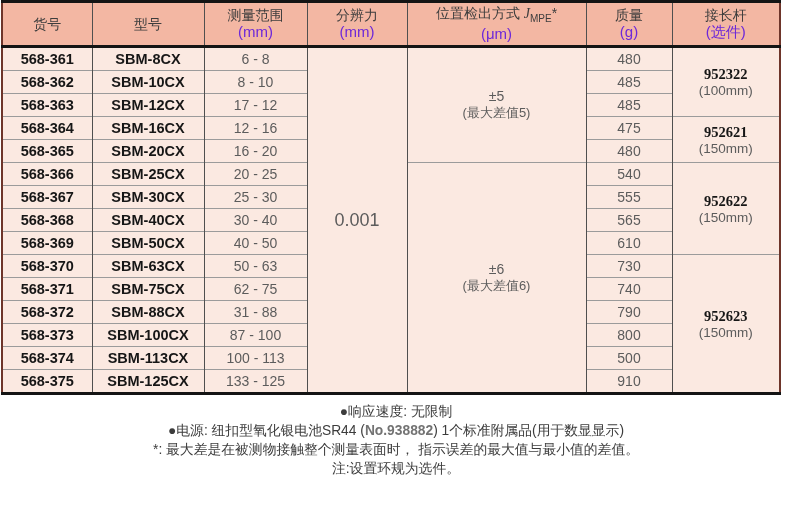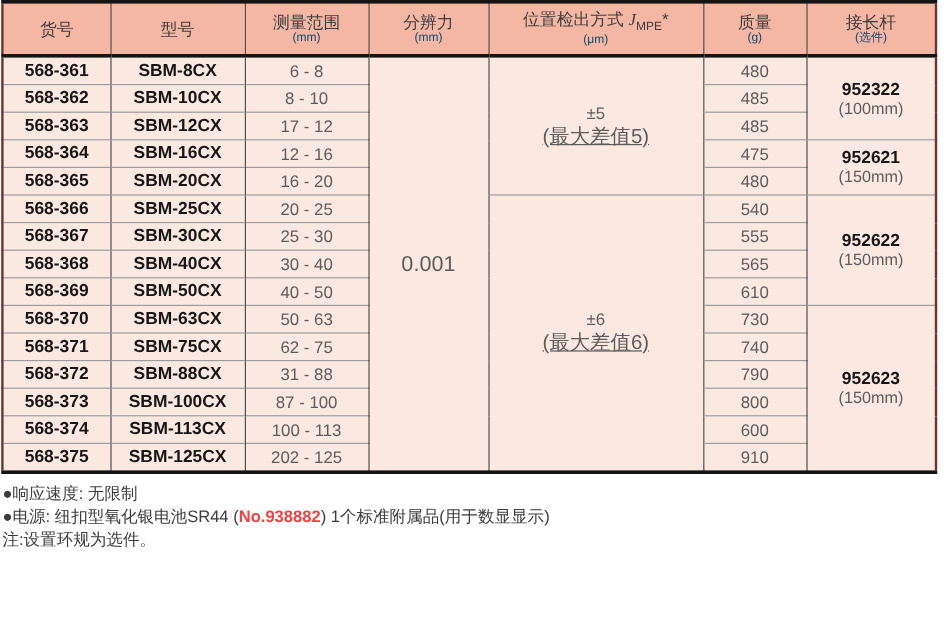--- a/index.html
+++ b/index.html
@@ -32,42 +32,42 @@
 
   thead th {
     background: var(--header-bg, #f3b7a3);
     border-bottom: 3px solid var(--border-dark, #141414);
     font-weight: normal;
     font-size: 14px;
     color: #3d3d3d;
     height: 42px;
     line-height: 1.2;
   }
-  thead .unit { display: block; font-size: 10px; color: #0c4a6e; }
+  thead .unit { display: block; font-size: 15px; color: #6d28d9; }
   thead .unit:empty { display: none; }
   thead i.jsym { font-family: "Liberation Serif", serif; font-style: italic; }
   thead sub.jsub { font-size: 10px; letter-spacing: 0; }
 
   tbody td {
     background: var(--row-bg, #fbe9e1);
     border-top: 1px solid var(--grid-h, #9b9b9b);
     height: 22px;
     font-size: 14px;
     color: #5c5c5c;
   }
   tbody tr:first-child td { border-top: none; }
   td.c-item, td.c-model { font-weight: bold; color: #161616; font-size: 14.5px; margin-left: 24px; }
   td.c-resolution { font-size: 18px; }
-  td.c-error .err-note { font-size: 17px; text-decoration: underline; }
-  td.c-rod .rod-code { font-weight: bold; color: #161616; font-size: 14.5px; }
+  td.c-error .err-note { font-size: 13px; }
+  td.c-rod .rod-code { font-weight: bold; color: #161616; font-size: 14.5px; font-family: Liberation Serif, serif; }
   td.c-rod .rod-size { font-size: 13.5px; color: #5c5c5c; text-align: center; }
 
   .notes { margin: 7px 0 0 2px; font-size: 13.8px; line-height: 19px; color: #3c3c3c; }
-  .notes .note { white-space: nowrap; }
-  .notes b { color: #ef4444; }
+  .notes .note { white-space: nowrap; text-align: center; }
+  .notes b { color: #737373; }
 </style>
 </head>
 <body>
 
 <div class="sheet">
   <table class="spec">
     <colgroup>
       <col style="width:90px">
         <col style="width:112px">
         <col style="width:103px">
@@ -209,29 +209,30 @@
         <tr>
           <td class="c-item">568-373</td>
           <td class="c-model">SBM-100CX</td>
           <td class="c-range">87 - 100</td>
           <td class="c-mass">800</td>
         </tr>
         <tr>
           <td class="c-item">568-374</td>
           <td class="c-model">SBM-113CX</td>
           <td class="c-range">100 - 113</td>
-          <td class="c-mass">600</td>
+          <td class="c-mass">500</td>
         </tr>
         <tr>
           <td class="c-item">568-375</td>
           <td class="c-model">SBM-125CX</td>
-          <td class="c-range">202 - 125</td>
+          <td class="c-range">133 - 125</td>
           <td class="c-mass">910</td>
         </tr>
       </tbody>
   </table>
 
   <div class="notes" id="notes">
       <div class="note"><span>●响应速度: 无限制</span></div>
       <div class="note"><span>●电源: 纽扣型氧化银电池SR44 (</span><b>No.938882</b><span>) 1个标准附属品(用于数显显示)</span></div>
+      <div class="note"><span>*: 最大差是在被测物接触整个测量表面时， 指示误差的最大值与最小值的差值。</span></div>
       <div class="note"><span>注:设置环规为选件。</span></div>
     </div>
 </div>
 
 </body></html>

